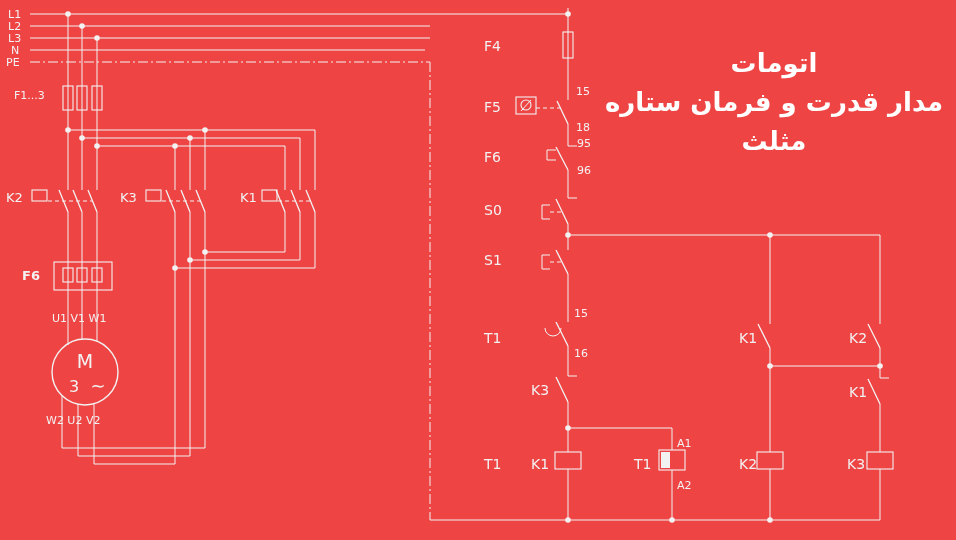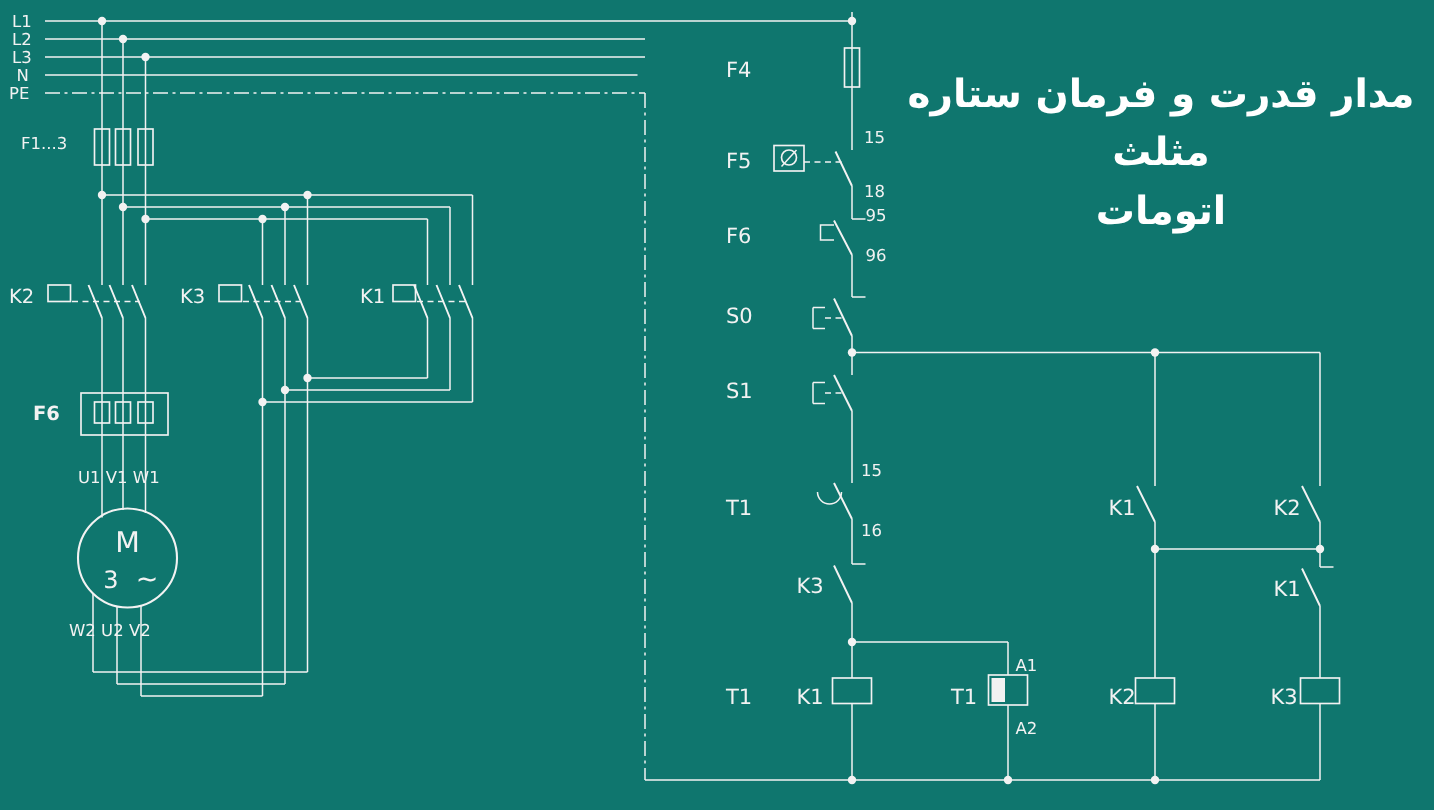--- a/index.html
+++ b/index.html
@@ -1,16 +1,16 @@
 <!DOCTYPE html>
 <html><head>
 <meta charset="utf-8">
 <style>
   html,body{margin:0;padding:0;background:#000;}
-  .stage{position:relative;width:956px;height:540px;background:#0f766e;overflow:hidden;
+  .stage{position:relative;width:956px;height:540px;background:#ef4444;overflow:hidden;
          font-family:"DejaVu Sans",sans-serif;}
   svg{position:absolute;left:0;top:0;}
   svg text{fill:#f2f2f2;font-family:"DejaVu Sans",sans-serif;}
   .t11{font-size:11px;}
   .t13{font-size:13px;}
   .t14{font-size:14px;}
   .bold{font-weight:bold;}
   .wire{stroke:#f2f2f2;stroke-width:1;fill:none;}
   .wire2{stroke:#f2f2f2;stroke-width:1.3;fill:none;}
   .dashdot{stroke:#f2f2f2;stroke-width:1;fill:none;stroke-dasharray:10 3 2 3;}
@@ -188,17 +188,17 @@
     <rect class="box" x="757" y="452" width="26" height="17"></rect>
   </g>
   <g>
     <text class="t14" x="847" y="469">K3</text>
     <rect class="box" x="867" y="452" width="26" height="17"></rect>
   </g>
 
 </svg>
 
 <div class="title">
+  <div>اتومات</div>
   <div>مدار قدرت و فرمان ستاره مثلث</div>
-  <div>اتومات</div>
 </div>
 
 </div>
 
 </body></html>

